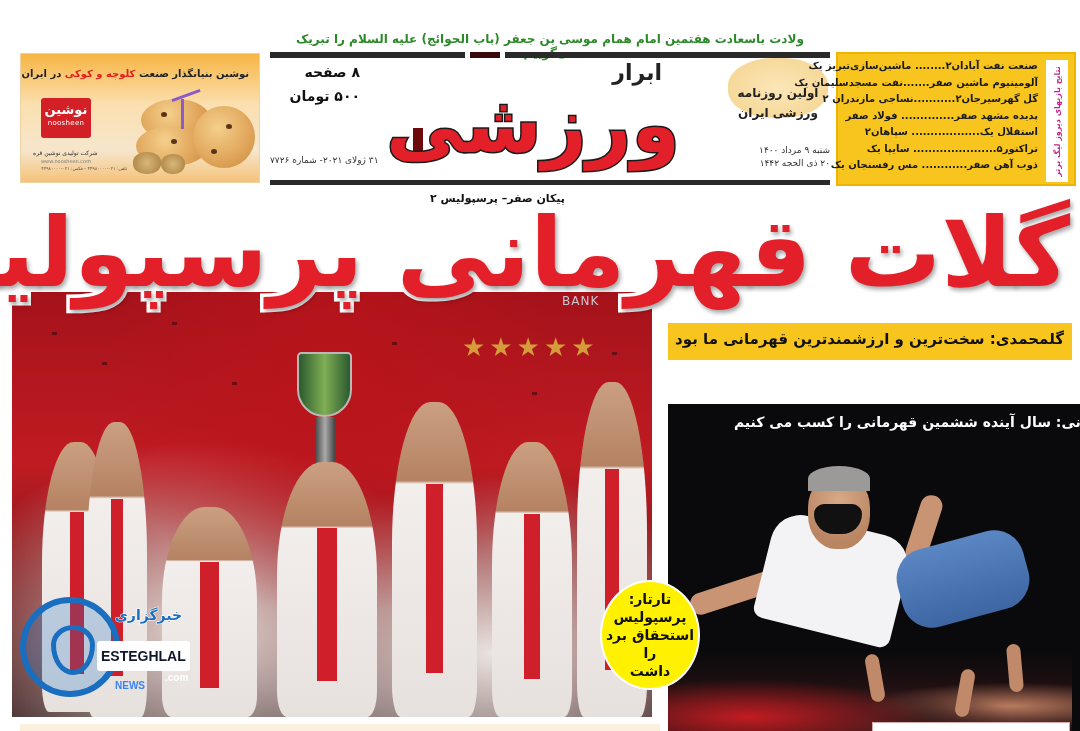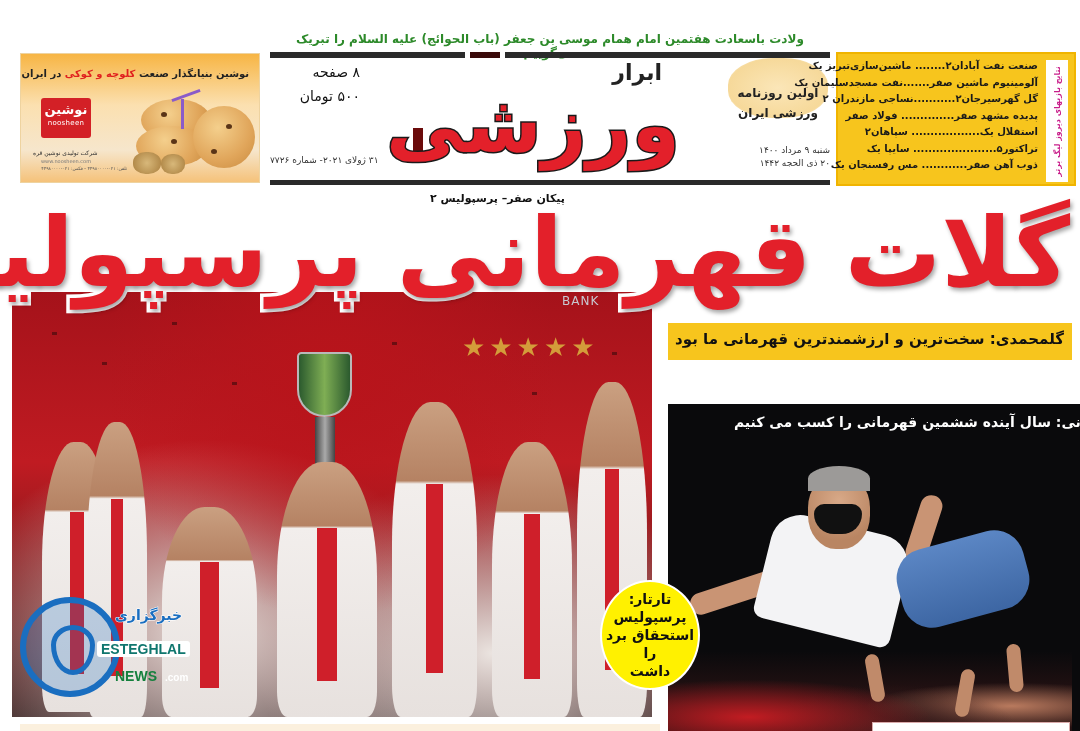--- a/index.html
+++ b/index.html
@@ -24,21 +24,21 @@
   .ad-company { position: absolute; left: 12px; top: 95px; font-size: 6px; color: #333; white-space: nowrap; }
   .ad-url { position: absolute; left: 20px; top: 104px; font-size: 5px; color: #777; }
   .ad-addr { position: absolute; left: 6px; top: 112px; font-size: 4.5px; color: #555; line-height: 6px; width: 100px; }
   .cookie { position: absolute; border-radius: 50%;
     background: radial-gradient(circle at 40% 35%, #f4cf8c 0%, #e0a55a 60%, #c98a3e 100%); }
   .chip { position: absolute; width: 6px; height: 5px; border-radius: 50%; background: #5a3417; }
   .ribbon { position: absolute; background: #8a5bc9; }
   .walnut { position: absolute; border-radius: 45%; background: radial-gradient(circle, #d8b87a 0%, #a87d3c 100%); }
 
   
-  .price { position: absolute; left: 270px; top: 60px; width: 90px; text-align: right; font-weight: normal; font-size: 14px; color: #111; line-height: 24px; }
+  .price { position: absolute; left: 270px; top: 60px; width: 90px; text-align: right; font-weight: bold; font-size: 14px; color: #111; line-height: 24px; }
   .issue-line { position: absolute; left: 270px; top: 155px; font-size: 9px; color: #333; white-space: nowrap; }
   .shield { position: absolute; left: 413px; top: 128px; width: 10px; height: 30px; background: #6b0b0b; border-radius: 0 0 5px 5px; }
 
   
   .masthead { position: absolute; left: 420px; top: 60px; width: 260px; height: 120px; }
   .mast-main { position: absolute; left: 0; top: 20px; width: 260px; text-align: center;
     font-size: 78px; font-weight: bold; color: #e3202a; line-height: 90px;
     -webkit-text-stroke: 3px #1a1a1a; paint-order: stroke fill; letter-spacing: -4px; }
   .mast-small { position: absolute; right: 18px; top: 0px; font-size: 22px; color: #222; font-weight: bold; }
 
@@ -110,22 +110,22 @@
       linear-gradient(180deg, transparent 0%, #2b1314 50%, #1a0d0e 100%); }
   .hand { position: absolute; width: 14px; height: 48px; border-radius: 7px; background: #c08a6a; }
 
   
   .wm { position: absolute; left: 15px; top: 592px; width: 170px; height: 115px; z-index: 7; }
   .wm-ball { position: absolute; left: 5px; top: 5px; width: 100px; height: 100px; border-radius: 50%;
     border: 6px solid #1a6ec0; background: rgba(30,115,200,0.25); }
   .wm-ball::after { content: ""; position: absolute; left: 25px; top: 22px; width: 34px; height: 40px;
     border: 5px solid #1a6ec0; border-radius: 50% 50% 50% 50% / 40% 40% 60% 60%; }
   .wm-fa { position: absolute; left: 100px; top: 15px; font-size: 14px; font-weight: bold; color: #1a6ec0; -webkit-text-stroke: 1px #fff; paint-order: stroke fill; }
-  .wm-es { position: absolute; left: 82px; top: 49px; background: #fff; color: #0f766e; font-weight: bold; font-size: 14px; padding: 0 4px; border-radius: 3px; font-family: "Liberation Sans", sans-serif; }
-  .wm-news { position: absolute; left: 100px; top: 76px; font-size: 14px; font-weight: bold; color: #15803d; font-family: "Liberation Sans", sans-serif; }
+  .wm-es { position: absolute; left: 82px; top: 49px; background: #fff; color: #0f172a; font-weight: bold; font-size: 14px; padding: 7px 4px; border-radius: 3px; font-family: "Liberation Sans", sans-serif; }
+  .wm-news { position: absolute; left: 100px; top: 88px; font-size: 10px; font-weight: bold; color: #3b82f6; font-family: "Liberation Sans", sans-serif; }
   .wm-com { position: absolute; left: 150px; top: 80px; font-size: 10px; font-weight: bold; color: #fff; font-family: "Liberation Sans", sans-serif; }
 
   .bottom-box-r { position: absolute; left: 872px; top: 722px; width: 198px; height: 12px; border: 1px solid #d9aaaa; background: #fff; }
   .bottom-box-l { position: absolute; left: 20px; top: 724px; width: 640px; height: 8px; background: #fbf0de; }
 </style>
 </head>
 <body>
 
 <div class="top-line rtl">ولادت باسعادت هفتمین امام همام موسی بن جعفر (باب الحوائج) علیه السلام را تبریک می‌گوییم</div>
 <div class="rule-dark" style="left:270px; top:52px; width:195px;"></div>

